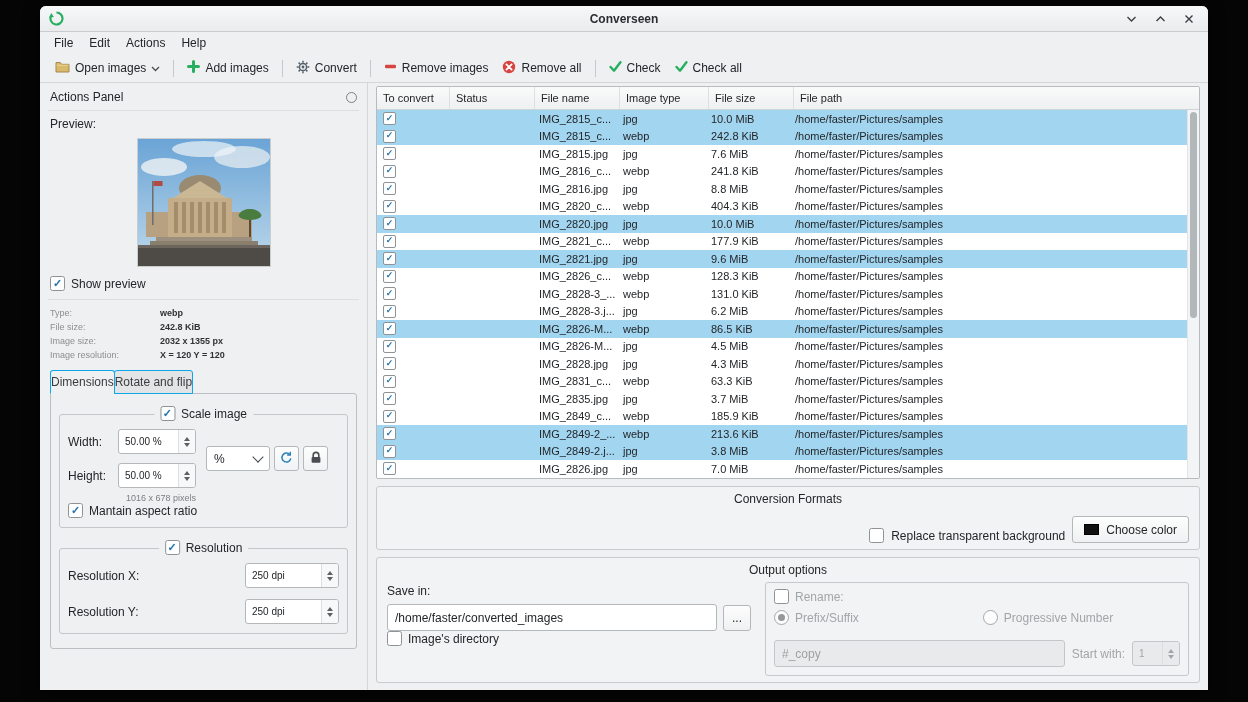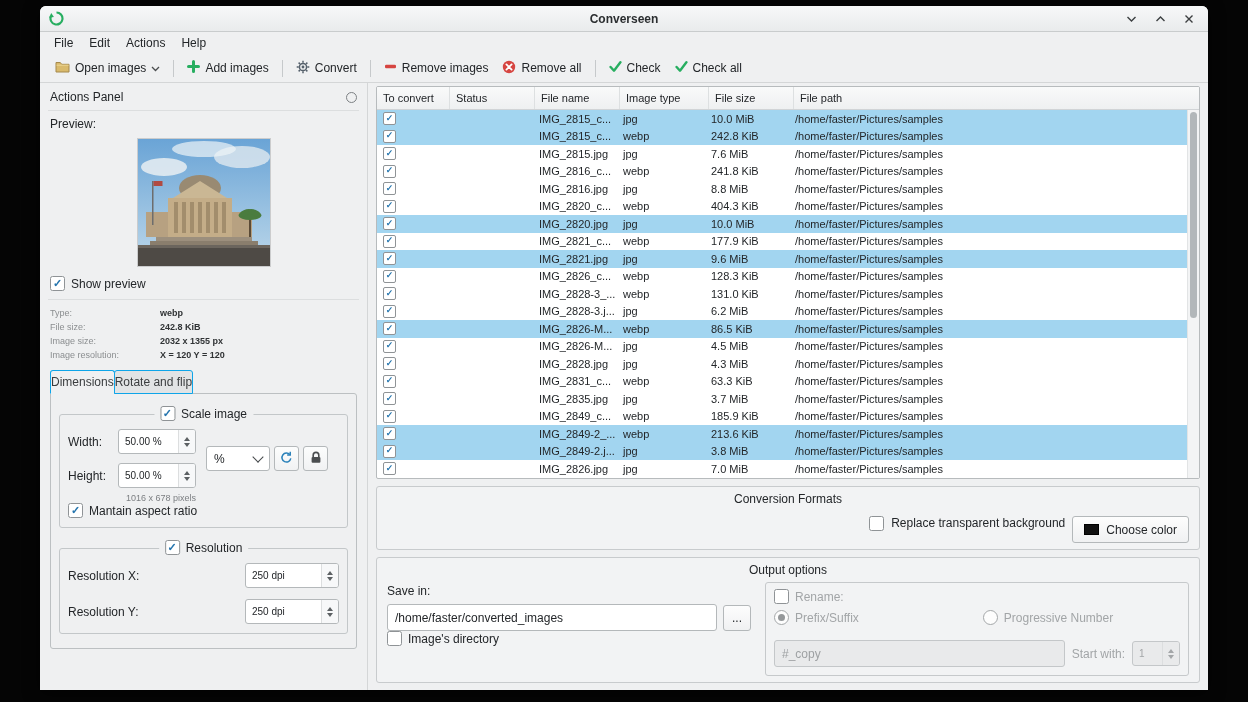--- a/index.html
+++ b/index.html
@@ -76,21 +76,21 @@
   .tc{padding:0 6px;overflow:hidden;white-space:nowrap;flex:none;display:flex;align-items:center;height:100%}
   .c1{width:60px}.c2{width:72px}.c3{width:72px}.c4{width:76px}.c5{width:72px}.c6{flex:1}
   .vscroll{position:absolute;top:0;right:0;bottom:0;width:11px;background:#f3f4f5;border-left:1px solid #e2e4e5}
   .vhandle{position:absolute;left:2px;right:2px;top:2px;height:206px;border-radius:3.5px;background:#b2b7ba}
   
   .group-panel{border:1px solid #c8cbcd;border-radius:3px;background:#f2f3f4;padding:3px 10px 6px;margin-top:7px}
   .gp-title{text-align:center;font-size:12px;padding:2px 0 3px;color:#232629}
   .conv-row1{display:flex;align-items:center;gap:8px;margin-top:2px;font-size:12px}
   .combo.grow{flex:1}
   .btn{border:1px solid #b4b8ba;border-radius:3px;background:linear-gradient(#fdfdfd,#f0f1f2);height:25px;padding:0 11px;font-size:12px;display:inline-flex;align-items:center;gap:7px;white-space:nowrap;color:#232629}
-  .conv-row2{display:flex;align-items:flex-start;justify-content:flex-end;gap:7px;margin-top:7px;font-size:12px}
+  .conv-row2{display:flex;align-items:flex-end;justify-content:flex-end;gap:7px;margin-top:7px;font-size:12px}
   .swatch{width:13px;height:9px;background:#111;display:inline-block;border:1px solid #000}
   .out-flex{display:flex;margin-top:2px}
   .out-left{flex:1;padding-right:14px}
   .save-label{font-size:12px;margin:2px 0 6px}
   .save-row{display:flex;align-items:center;gap:6px}
   .text-input{height:25px;background:#fff;border:1px solid #b4b8ba;border-radius:3px;display:flex;align-items:center;padding:0 7px;font-size:12px;flex:1;overflow:hidden;white-space:nowrap}
   .btn.browse{padding:0 8px;height:24px}
   .out-left .cb-row{margin-top:0}
   .out-right{width:424px;flex:none}
   .rename-box{border:1px solid #c6c9cb;border-radius:3px;padding:6px 8px 8px;background:#f2f3f4}

